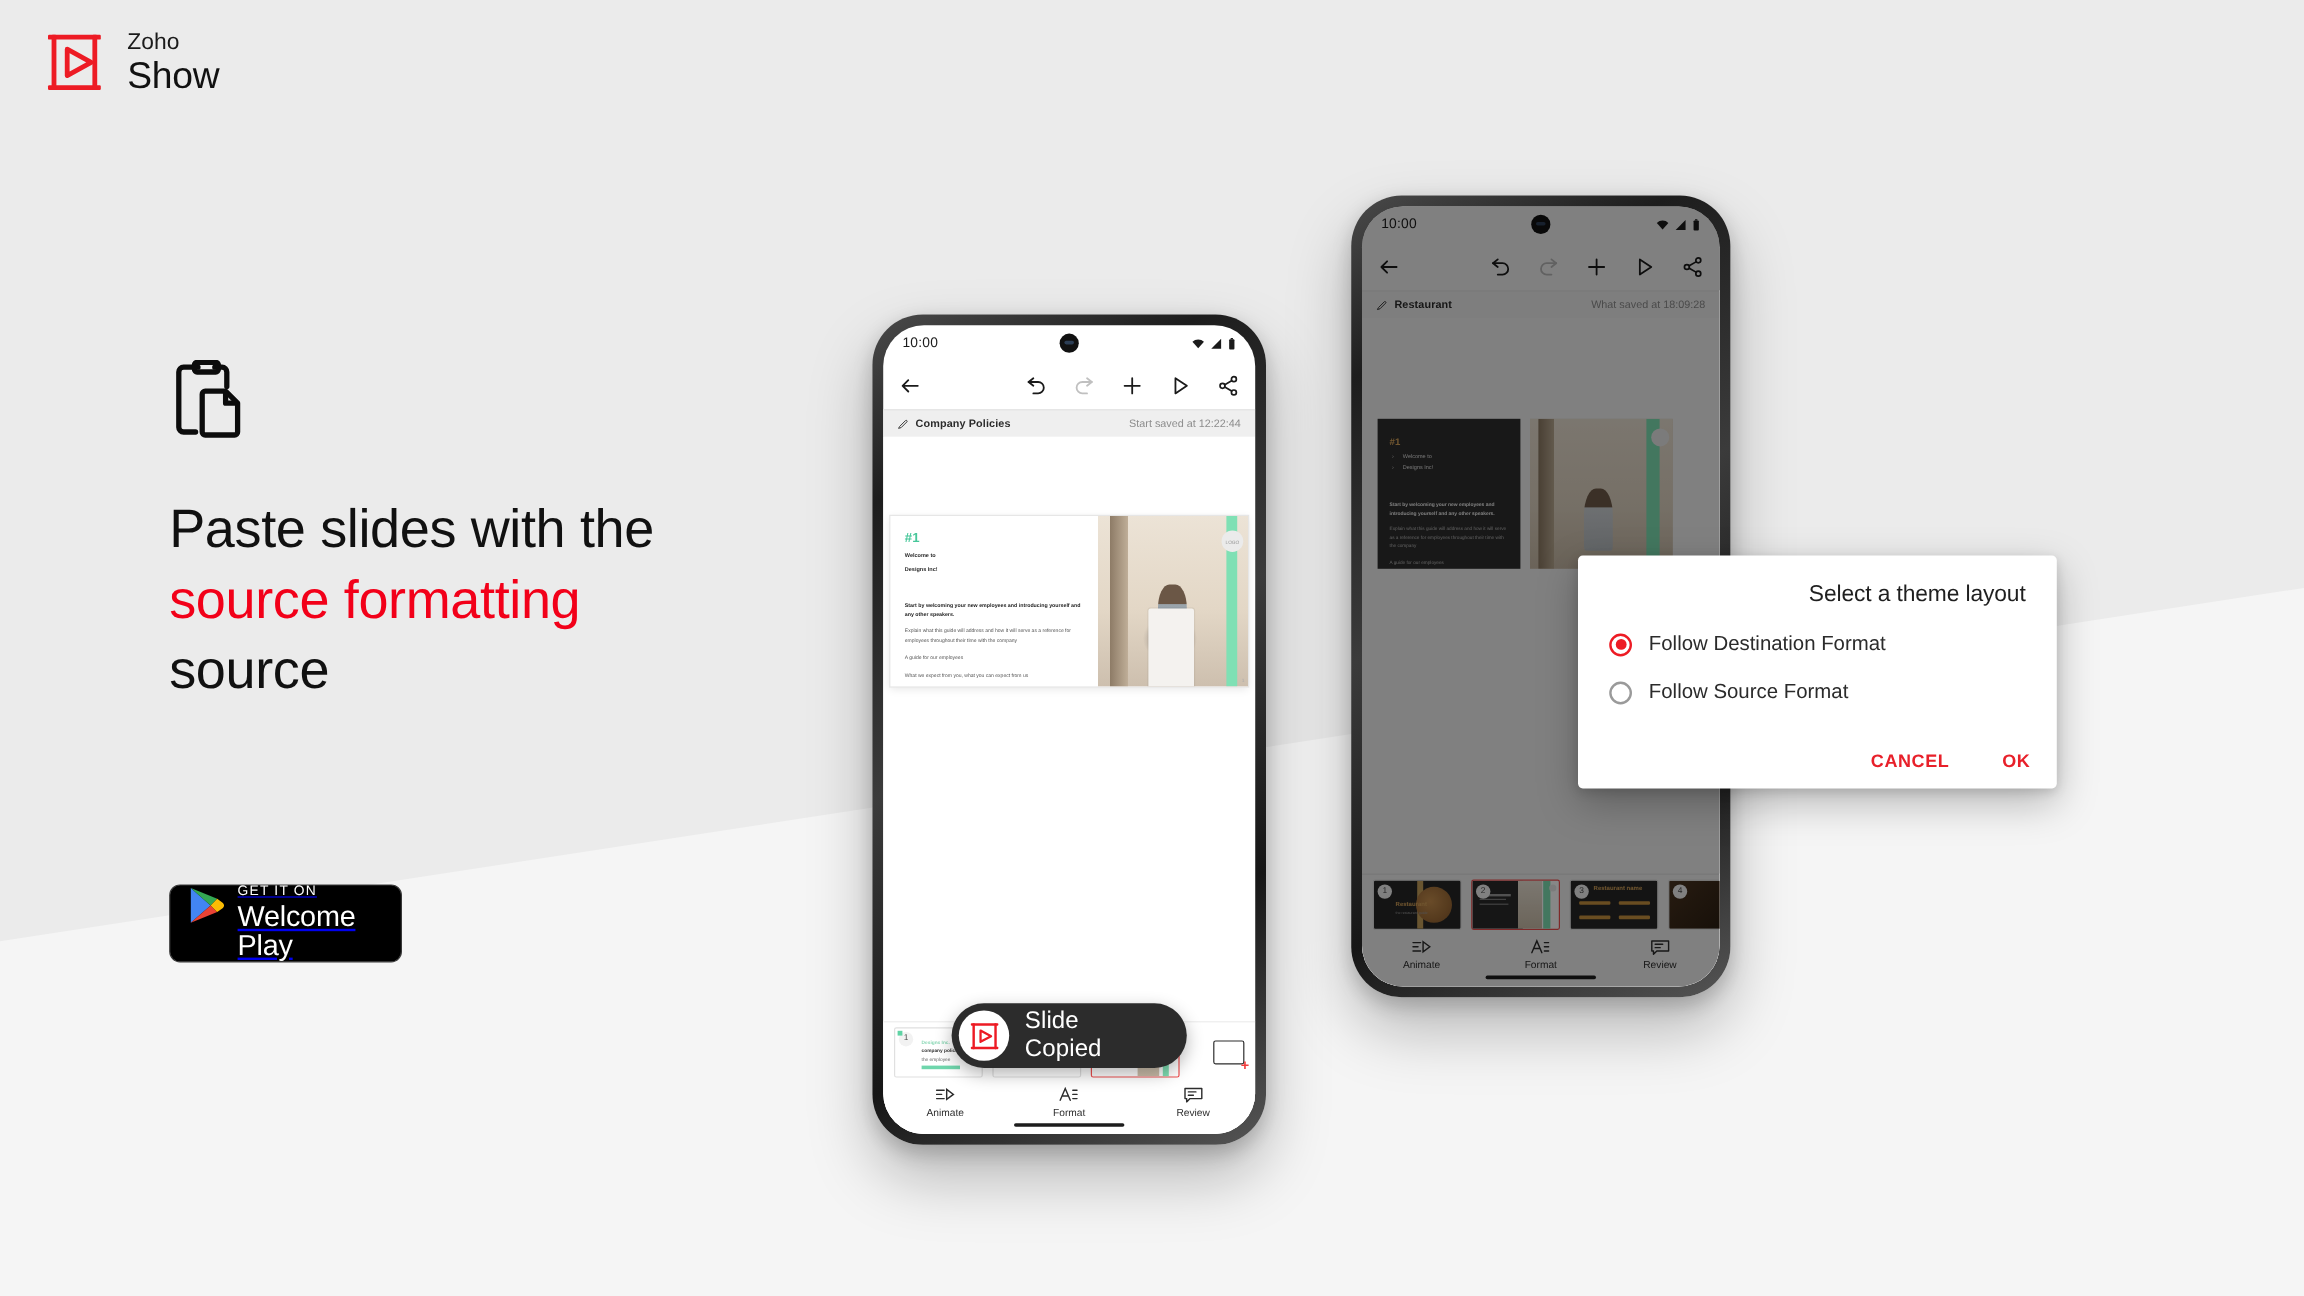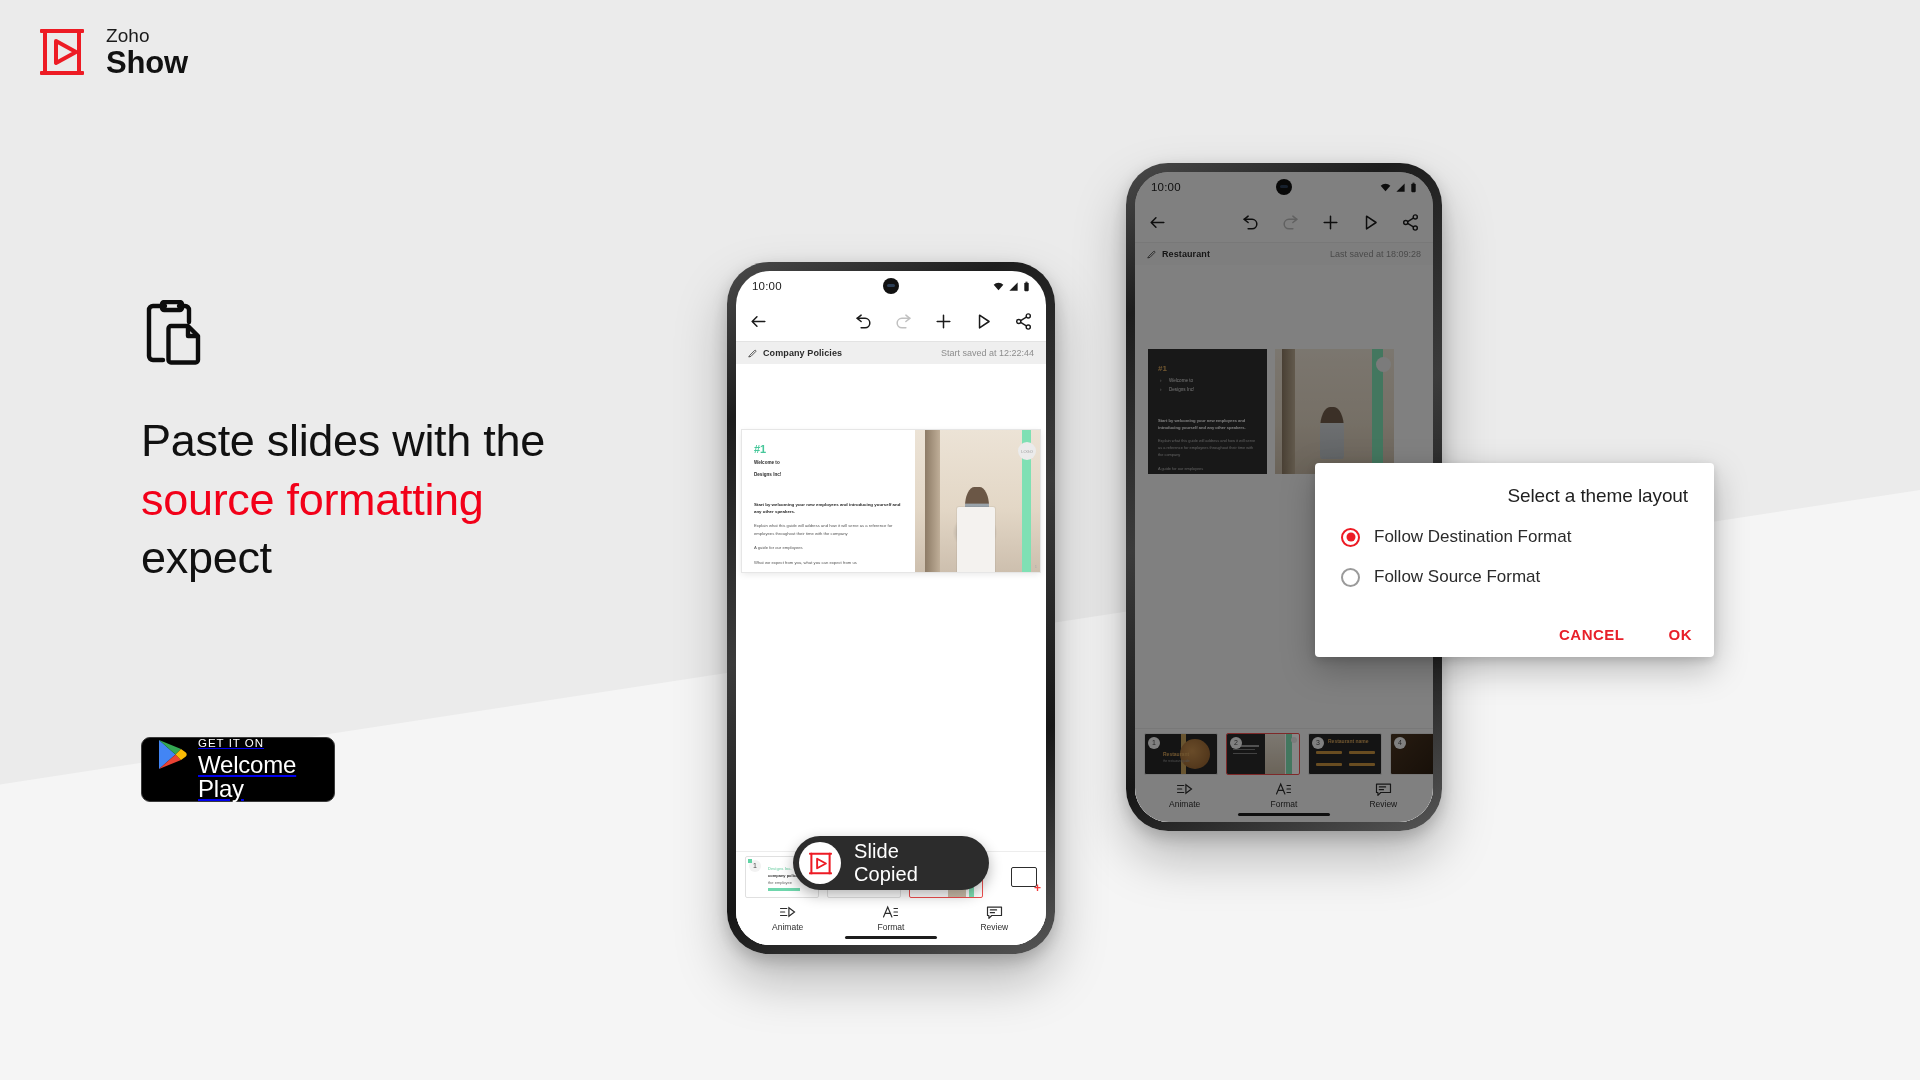--- a/index.html
+++ b/index.html
@@ -23,21 +23,21 @@
     clip-path: polygon(0% 100%, 100% 54%, 100% 100%);
     opacity:.0;
   }
 
   
   #brand { position:absolute; left:36px; top:24px; display:flex; align-items:center; gap:14px; }
   .logo-mark { width:56px; height:56px; position:relative; }
   .logo-mark svg { display:block; }
   .brand-words { line-height:1; }
   .brand-zoho { font-size:19px; font-weight:400; color:#1b1b1b; letter-spacing:.1px; display:block; }
-  .brand-show { font-size:31px; font-weight:700; color:#111; letter-spacing:-.2px; display:block; margin-top:2px; }
+  .brand-show { font-size:31px; font-weight:400; color:#111; letter-spacing:-.2px; display:block; margin-top:2px; }
 
   
   #copy { position:absolute; left:141px; top:300px; width:620px; }
   .paste-icon { width:62px; height:66px; margin-bottom:46px; }
   .headline { font-size:45px; line-height:1.30; color:#111; font-weight:400; letter-spacing:-.3px; }
   .headline .hl-red { color:#f20019; font-weight:400; }
   .hl-line { display:block; white-space:nowrap; }
 
   
   #gplay {
@@ -279,21 +279,21 @@
         <path d="M24 6 H12 a4 4 0 0 0 -4 4 V56 a4 4 0 0 0 4 4 H22" fill="none" stroke="#0c0c0c" stroke-width="4.4" stroke-linecap="round" stroke-linejoin="round"></path>
         <path d="M38 6 H44 a4 4 0 0 1 4 4 V22" fill="none" stroke="#0c0c0c" stroke-width="4.4" stroke-linecap="round" stroke-linejoin="round"></path>
         <rect x="21" y="2" width="20" height="8" rx="2.2" fill="none" stroke="#0c0c0c" stroke-width="4.4"></rect>
         <path d="M30 26 H47 L57 36 V60 a2.5 2.5 0 0 1 -2.5 2.5 H30 a2.5 2.5 0 0 1 -2.5 -2.5 V28.5 A2.5 2.5 0 0 1 30 26 Z" fill="none" stroke="#0c0c0c" stroke-width="4.4" stroke-linejoin="round"></path>
         <path d="M47 26 V36 H57" fill="none" stroke="#0c0c0c" stroke-width="4.4" stroke-linejoin="round"></path>
       </svg>
     </div>
     <div class="headline">
       <span class="hl-line">Paste slides with the</span>
       <span class="hl-line hl-red">source formatting</span>
-      <span class="hl-line">expect</span>
+      <span class="hl-line">source</span>
     </div>
   </div>
 
   <a id="gplay" href="#">
     <span class="gp-tri">
       <svg viewBox="0 0 30 33" width="30" height="33">
         <path d="M2 2 L18.5 16.5 L2 31 Z" fill="#4285f4"></path>
         <path d="M2 2 L18.5 16.5 L24 11 Z" fill="#34a853"></path>
         <path d="M2 31 L18.5 16.5 L24 22 Z" fill="#ea4335"></path>
         <path d="M18.5 16.5 L24 11 L28.5 14.2 a2.8 2.8 0 0 1 0 4.6 L24 22 Z" fill="#fbbc04"></path>
@@ -516,21 +516,21 @@
               </svg>
           </span>
         </span>
       </div>
 
       <div class="docbar">
         <svg class="pencil-ico" viewBox="0 0 24 24" fill="none" stroke="#3a3a3a" stroke-width="2.2" stroke-linecap="round">
             <path d="M3 21l5-1.5L20.5 7a2.1 2.1 0 0 0-3-3L5 16.5z"></path>
           </svg>
         <span class="dname">Restaurant</span>
-        <span class="dsaved">Last saved at 18:09:28</span>
+        <span class="dsaved">What saved at 18:09:28</span>
       </div>
 
       <div class="canvas" style="position:absolute;left:0;right:0;top:93px;bottom:0;background:#f2f2f2;">
 
         <div class="slide-dark" style="top:84px;">
           <div class="sd-hash">#1</div>
           <div class="sd-bullets">
             <div class="sd-bul">Welcome to</div>
             <div class="sd-bul">Designs Inc!</div>
           </div>

